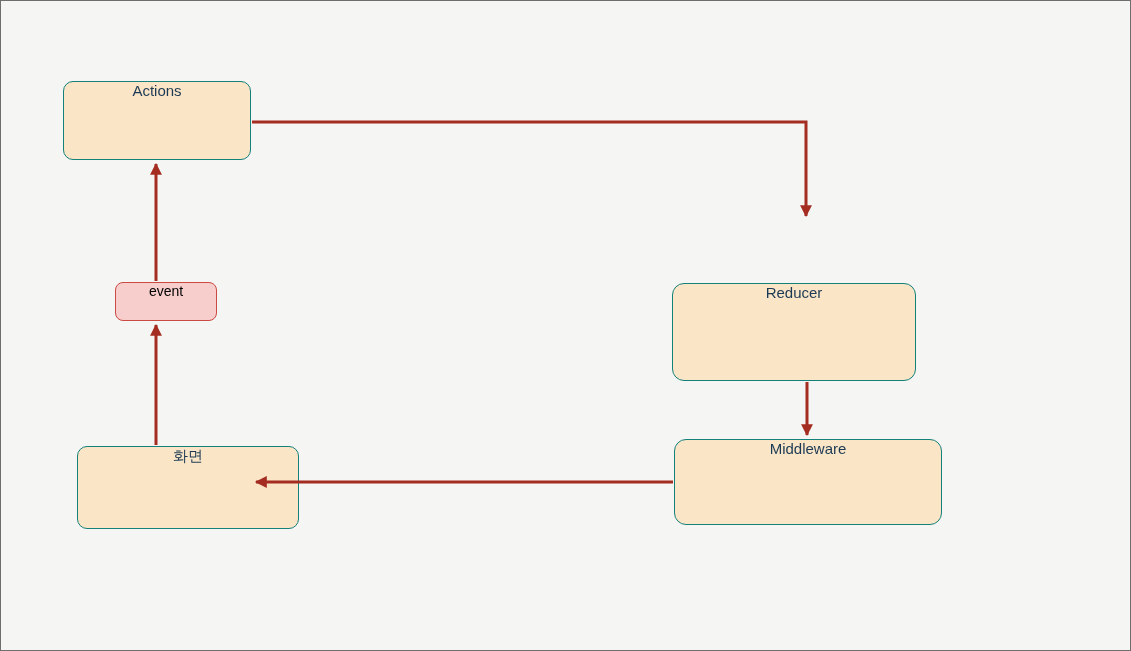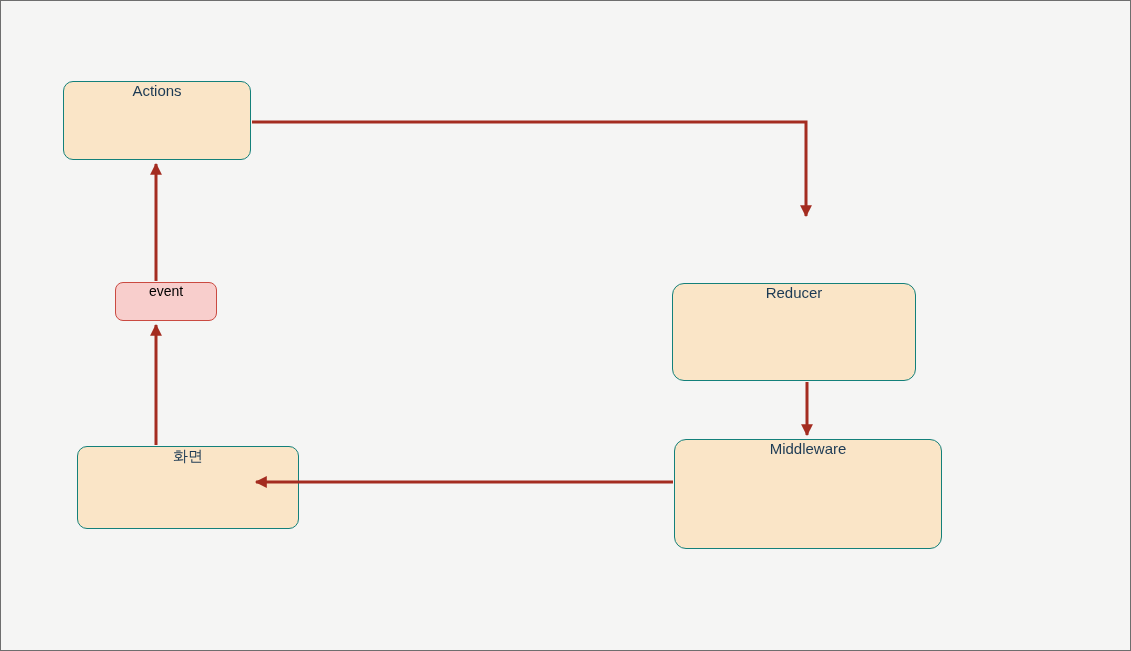--- a/index.html
+++ b/index.html
@@ -26,21 +26,21 @@
   .peach {
     background: #fae5c7;
     border: 1px solid #13807a;
     border-radius: 10px;
     color: #1c3a54;
     font-size: 15px;
   }
   .node-actions    { left: 62px;  top: 80px;  width: 188px; height: 79px; }
   .node-screen     { left: 61px;  top: 445px; width: 222px; height: 83px; margin-left: 15px; }
   .node-reducer    { left: 671px; top: 282px; width: 244px; height: 98px; border-radius: 12px; }
-  .node-middleware { left: 673px; top: 438px; width: 268px; height: 110px; border-radius: 12px; }
+  .node-middleware { left: 673px; top: 438px; width: 268px; height: 86px; border-radius: 12px; }
   .node-event {
     left: 114px; top: 281px; width: 102px; height: 39px;
     background: #f8cecc;
     border: 1px solid #ca4a41;
     border-radius: 8px;
     color: #000000;
     font-size: 14px;
   }
   .node-store {
     left: 530px; top: 218px; width: 550px; height: 340px;

